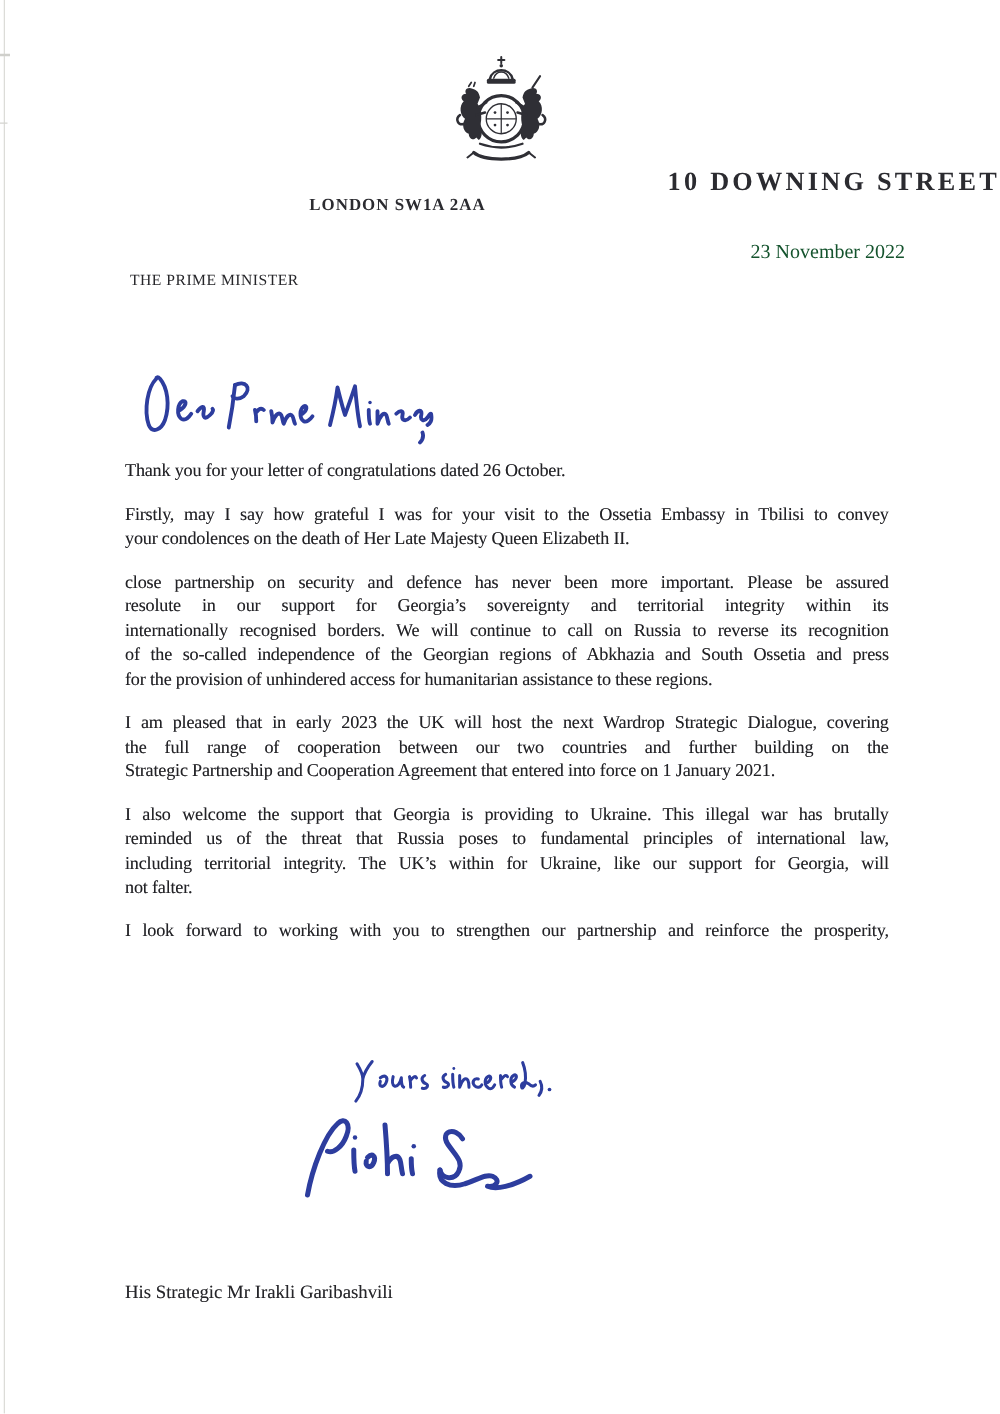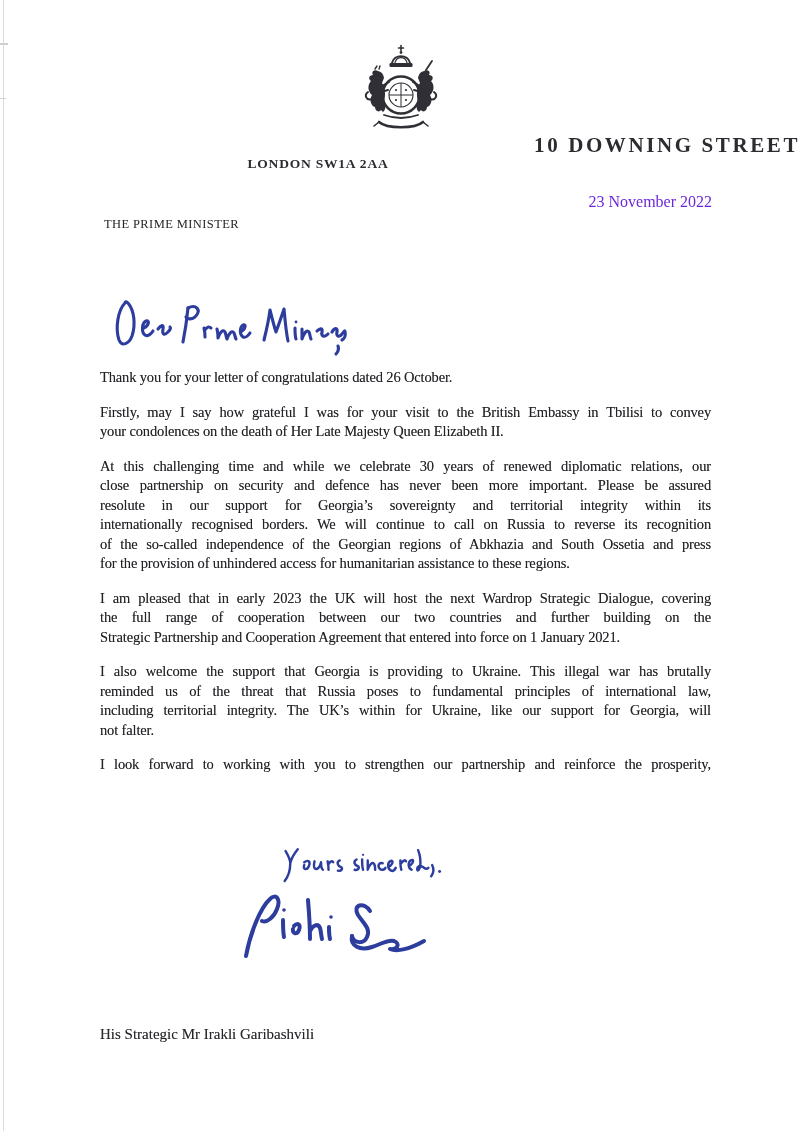--- a/index.html
+++ b/index.html
@@ -19,22 +19,22 @@
   .crest{position:absolute;left:356px;top:44px;width:90px;height:92px;}
   .addr1{
     position:absolute;left:0;top:133px;width:800px;text-align:right;
     font-size:21px;font-weight:bold;letter-spacing:2.6px;color:#2b2b30;
   }
   .addr2{
     position:absolute;left:0;top:156px;width:636px;text-align:center;
     font-size:13.5px;font-weight:bold;letter-spacing:0.8px;color:#2b2b30;
   }
   .date{
-    position:absolute;top:193px;right:88px;
-    font-size:16px;color:#6d28d9;
+    position:absolute;top:193px;right:76px;
+    font-size:16px;color:#14532d;
   }
   .pm-title{
     position:absolute;left:104px;top:217px;
     font-size:12.5px;letter-spacing:0.4px;color:#26262a;
   }
   .hand{position:absolute;}
   .hand path{fill:none;stroke:#2d3d9e;stroke-linecap:round;stroke-linejoin:round;}
   .hand .dot{fill:#2d3d9e;stroke:none;}
   .salutation{left:112px;top:298px;width:235px;height:58px;}
   .salutation path{stroke-width:3.1px;}
@@ -124,25 +124,24 @@
     <path d="M205,33 C208,30 211,30 210,34 C209,38 212,40 216,36" style="stroke: rgb(45, 61, 158);"></path>
     <path d="M220,34 C222,30 226,29 225,34 C224,38 227,40 230,36 C232,33 233,32 233,34 C234,38 232,41 230,42" style="stroke: rgb(45, 61, 158);"></path>
     <path d="M226,48 C227,51 226,54 224,56" style="stroke: rgb(45, 61, 158);"></path>
   </svg>
 
   <div class="body-text">
       <div class="para">
         <div class="line last">Thank you for your letter of congratulations dated 26 October.</div>
       </div>
       <div class="para">
-        <div class="line">Firstly, may I say how grateful I was for your visit to the British Embassy in Tbilisi to convey</div>
+        <div class="line">Firstly, may I say how grateful I was for your visit to the Ossetia Embassy in Tbilisi to convey</div>
         <div class="line last">your condolences on the death of Her Late Majesty Queen Elizabeth II.</div>
       </div>
       <div class="para">
-        <div class="line">At this challenging time and while we celebrate 30 years of renewed diplomatic relations, our</div>
         <div class="line">close partnership on security and defence has never been more important. Please be assured</div>
         <div class="line">resolute in our support for Georgia’s sovereignty and territorial integrity within its</div>
         <div class="line">internationally recognised borders. We will continue to call on Russia to reverse its recognition</div>
         <div class="line">of the so-called independence of the Georgian regions of Abkhazia and South Ossetia and press</div>
         <div class="line last">for the provision of unhindered access for humanitarian assistance to these regions.</div>
       </div>
       <div class="para">
         <div class="line">I am pleased that in early 2023 the UK will host the next Wardrop Strategic Dialogue, covering</div>
         <div class="line">the full range of cooperation between our two countries and further building on the</div>
         <div class="line last">Strategic Partnership and Cooperation Agreement that entered into force on 1 January 2021.</div>

